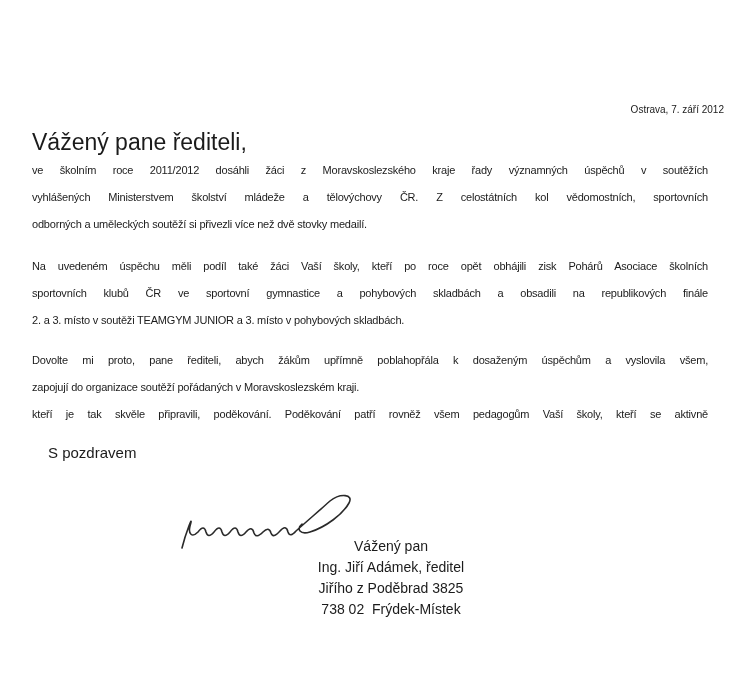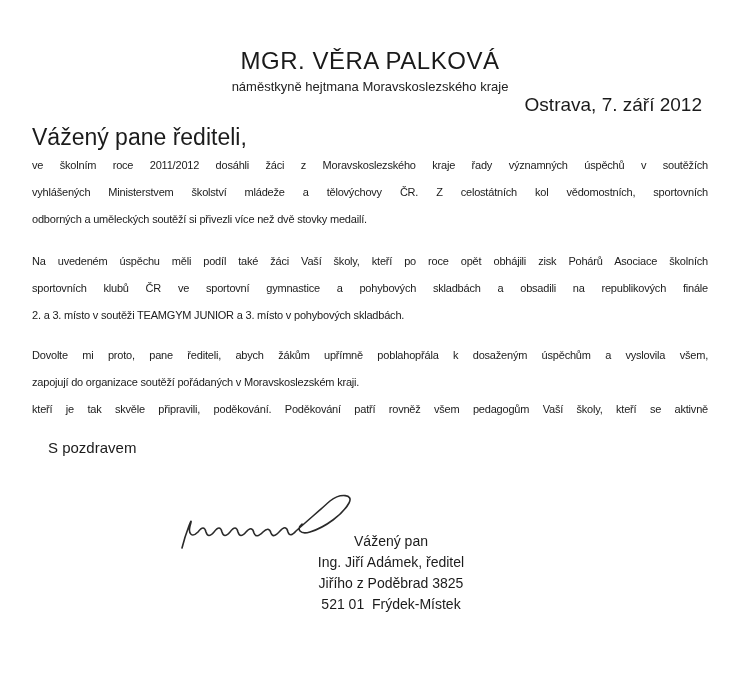--- a/index.html
+++ b/index.html
@@ -21,23 +21,24 @@
     letter-spacing: 0.5px;
     color: #1a1a1a;
   }
   .hdr-role {
     font-size: 13px;
     line-height: 16px;
     margin-top: 3px;
     color: #222;
   }
   .dateline {
-    padding-right: 38px;
+    margin-top: 54px;
+    padding-right: 16px;
     text-align: right;
-    font-size: 19px;
+    font-size: 10px;
     line-height: 20px;
   }
   .salutation {
     margin: 10px 32px 0 32px;
     font-size: 23px;
     line-height: 24px;
   }
   .para { margin: 0 32px; }
   .para.p1 { margin-top: 3px; }
   .para.p2 { margin-top: 15px; }
@@ -75,24 +76,20 @@
     font-size: 14px;
     line-height: 21px;
     white-space: pre;
   }
 </style>
 </head>
 <body>
 
 <div class="page">
 
-  <div class="hdr">
-    <div class="hdr-name">MGR. VĚRA PALKOVÁ</div>
-    <div class="hdr-role">náměstkyně hejtmana Moravskoslezského kraje</div>
-  </div>
 
   <div class="dateline">Ostrava, 7. září 2012</div>
 
   <div class="salutation">Vážený pane řediteli,</div>
 
   <div class="para p1">
     <div class="pline">ve školním roce 2011/2012 dosáhli žáci z Moravskoslezského kraje řady významných úspěchů v soutěžích</div>
     <div class="pline">vyhlášených Ministerstvem školství mládeže a tělovýchovy ČR. Z celostátních kol vědomostních, sportovních</div>
     <div class="pline last">odborných a uměleckých soutěží si přivezli více než dvě stovky medailí.</div>
   </div>
@@ -123,16 +120,16 @@
              C 138 36, 152 24, 162 15
              C 172 7, 186 8, 181 17
              C 175 28, 158 41, 142 46
              C 132 49, 128 43, 134 38" stroke="#2a2a2a" stroke-width="1.6" stroke-linecap="round" stroke-linejoin="round"></path>
   </svg>
 
   <div class="recipient">
     <div class="rline">Vážený pan</div>
     <div class="rline">Ing. Jiří Adámek, ředitel</div>
     <div class="rline">Jiřího z Poděbrad 3825</div>
-    <div class="rline">521 01  Frýdek-Místek</div>
+    <div class="rline">738 02  Frýdek-Místek</div>
   </div>
 
 </div>
 
 </body></html>

